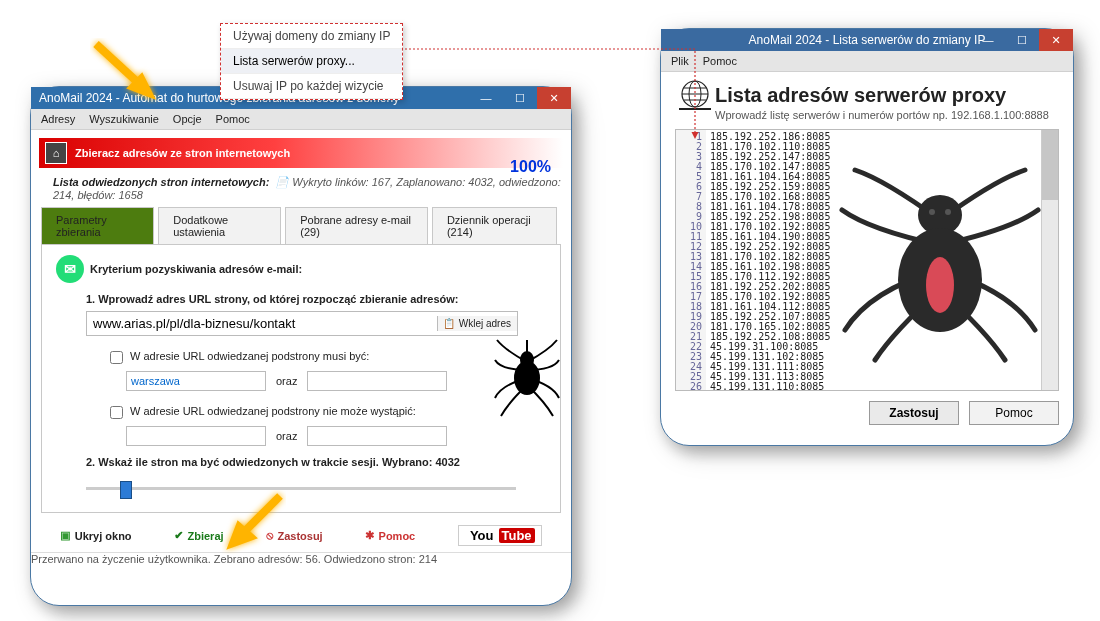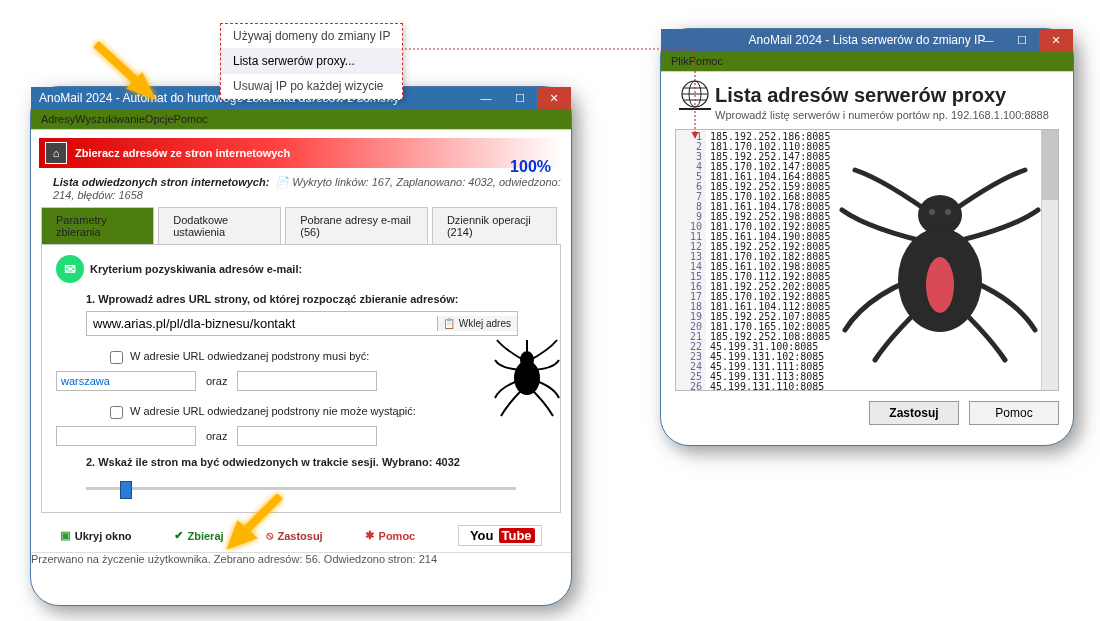--- a/index.html
+++ b/index.html
@@ -2,41 +2,41 @@
 <html><head>
 <meta charset="utf-8">
 <style>
   body { margin: 0; width: 1100px; height: 621px; font-family: 'Segoe UI', Tahoma, sans-serif; font-size: 11px; color: #222; position: relative; background: #fff; }
   .win { position: absolute; background: #fff; border: 1px solid #4a78a4; box-shadow: 6px 6px 16px rgba(0,0,0,.18); }
   .titlebar { background: #2f6fab; color: #fff; height: 22px; line-height: 22px; padding-left: 8px; position: relative; font-size: 12px; }
   .titlebar .winbtns { position: absolute; right: 0; top: 0; display: flex; }
   .winbtn { width: 34px; height: 22px; text-align: center; line-height: 22px; color:#fff; font-size:11px; }
   .winbtn.close { background:#c74030; }
   .winbtn.max, .winbtn.min { }
-  .menubar { display:flex; padding:4px 10px; border-bottom:1px solid #d0d0d0; background:#4d7c0f; }
+  .menubar { display:flex; gap:14px; padding:4px 10px; border-bottom:1px solid #d0d0d0; background:#e5e5e5; }
   .menubar span { cursor:default; }
   .redhdr { margin:8px; height:30px; display:flex; align-items:center; background:linear-gradient(90deg,#d90000 0%, #ff4040 45%, #fff 100%); color:#fff; font-weight:bold; padding-left:6px; position:relative; }
   .redhdr .ico { width:20px; height:20px; background:#444; border:1px solid #fff; margin-right:8px; display:flex;align-items:center;justify-content:center;color:#fff;}
   .redhdr .pct { position:absolute; right:12px; color:#0033dd; font-weight:bold; font-size:16px;margin-top:27px;}
   .statline { margin:0 10px 6px 22px; font-size:11px;font-style:italic; }
   .statline b { font-weight:bold; }
   .statline .g { color:#555; }
   .tabs { margin:4px 10px 0 10px; display:flex; border-bottom:1px solid #c8c8c8; }
   .tabs div { padding:6px 14px; border:1px solid #c8c8c8; border-bottom:none; margin-right:4px; font-size:11px; background:#f2f2f2;}
   .tabs div.active { background:#4d7c0f; }
   .panel { margin:0 10px 6px 10px; border:1px solid #c8c8c8; border-top:none; padding:10px 14px; }
   .crit-head { display:flex; align-items:center; font-weight:bold; margin-bottom:10px;}
   .crit-ico { width:28px; height:28px; border-radius:50%; background:#2d7; display:inline-flex;align-items:center;justify-content:center; margin-right:6px; color:#fff; font-size:14px;}
   .step { font-weight:bold; margin:10px 0 6px 30px; }
   .urlrow { display:flex; align-items:center; margin-left:30px; border:1px solid #bbb; width:430px;}
   .urlrow input { flex:1; border:none; padding:4px 6px; font-size:13px;}
   .urlrow .paste { font-size:10px; padding:2px 6px; border-left:1px solid #bbb; background:#f4f4f4; cursor:default;}
   .checkrow { margin:12px 0 4px 50px; }
   .checkrow input[type=checkbox]{ vertical-align:middle; margin-right:4px;}
-  .pairrow { display:flex; align-items:center; gap:10px;}
+  .pairrow { display:flex; align-items:center; margin-left:70px; gap:10px;}
   .pairrow input { width:130px; border:1px solid #bbb; padding:3px 4px; font-size:11px;}
   .oraz { font-size:11px;}
   .slider { margin:10px 30px 4px 30px; position:relative; height:20px;}
   .slider-track { position:absolute; left:0; right:0; top:9px; height:3px; background:#ccc;}
   .slider-thumb { position:absolute; top:3px; width:10px; height:16px; background:#2c7bd6; border:1px solid #1a4e87;}
   .bottombar { display:flex; align-items:center; justify-content:space-around; padding:6px 8px;}
   .bbtn { display:flex; align-items:center; gap:4px; font-weight:bold; font-size:11px; cursor:default;}
   .yt { background:#fff; border:1px solid #ccc; padding:2px 6px; font-weight:bold; color:#000; font-size:13px;}
   .yt span { background:#c00; color:#fff; padding:0 3px; border-radius:2px; margin-left:2px;}
   .statusbar { text-align:left; font-size:11px; color:#555; border-top:1px solid #ddd; padding:0;}
@@ -97,21 +97,21 @@
     <div class="ico">⌂</div>
     <span>Zbieracz adresów ze stron internetowych</span>
     <span class="pct">100%</span>
   </div>
   <div class="statline">
     <b>Lista odwiedzonych stron internetowych:</b>&nbsp;&nbsp;<span style="color:#666">📄</span> <span class="g">Wykryto linków: 167, Zaplanowano: 4032, odwiedzono: 214, błędów: 1658</span>
   </div>
   <div class="tabs">
     <div class="active">Parametry zbierania</div>
     <div>Dodatkowe ustawienia</div>
-    <div>Pobrane adresy e-mail (56)</div>
+    <div>Pobrane adresy e-mail (29)</div>
     <div>Dziennik operacji (214)</div>
   </div>
   <div class="panel">
     <div class="crit-head">
       <span class="crit-ico">✉</span>
       <span>Kryterium pozyskiwania adresów e-mail:</span>
     </div>
     <div class="step">1. Wprowadź adres URL strony, od której rozpocząć zbieranie adresów:</div>
     <div class="urlrow">
       <input value="www.arias.pl/pl/dla-biznesu/kontakt" style="">

